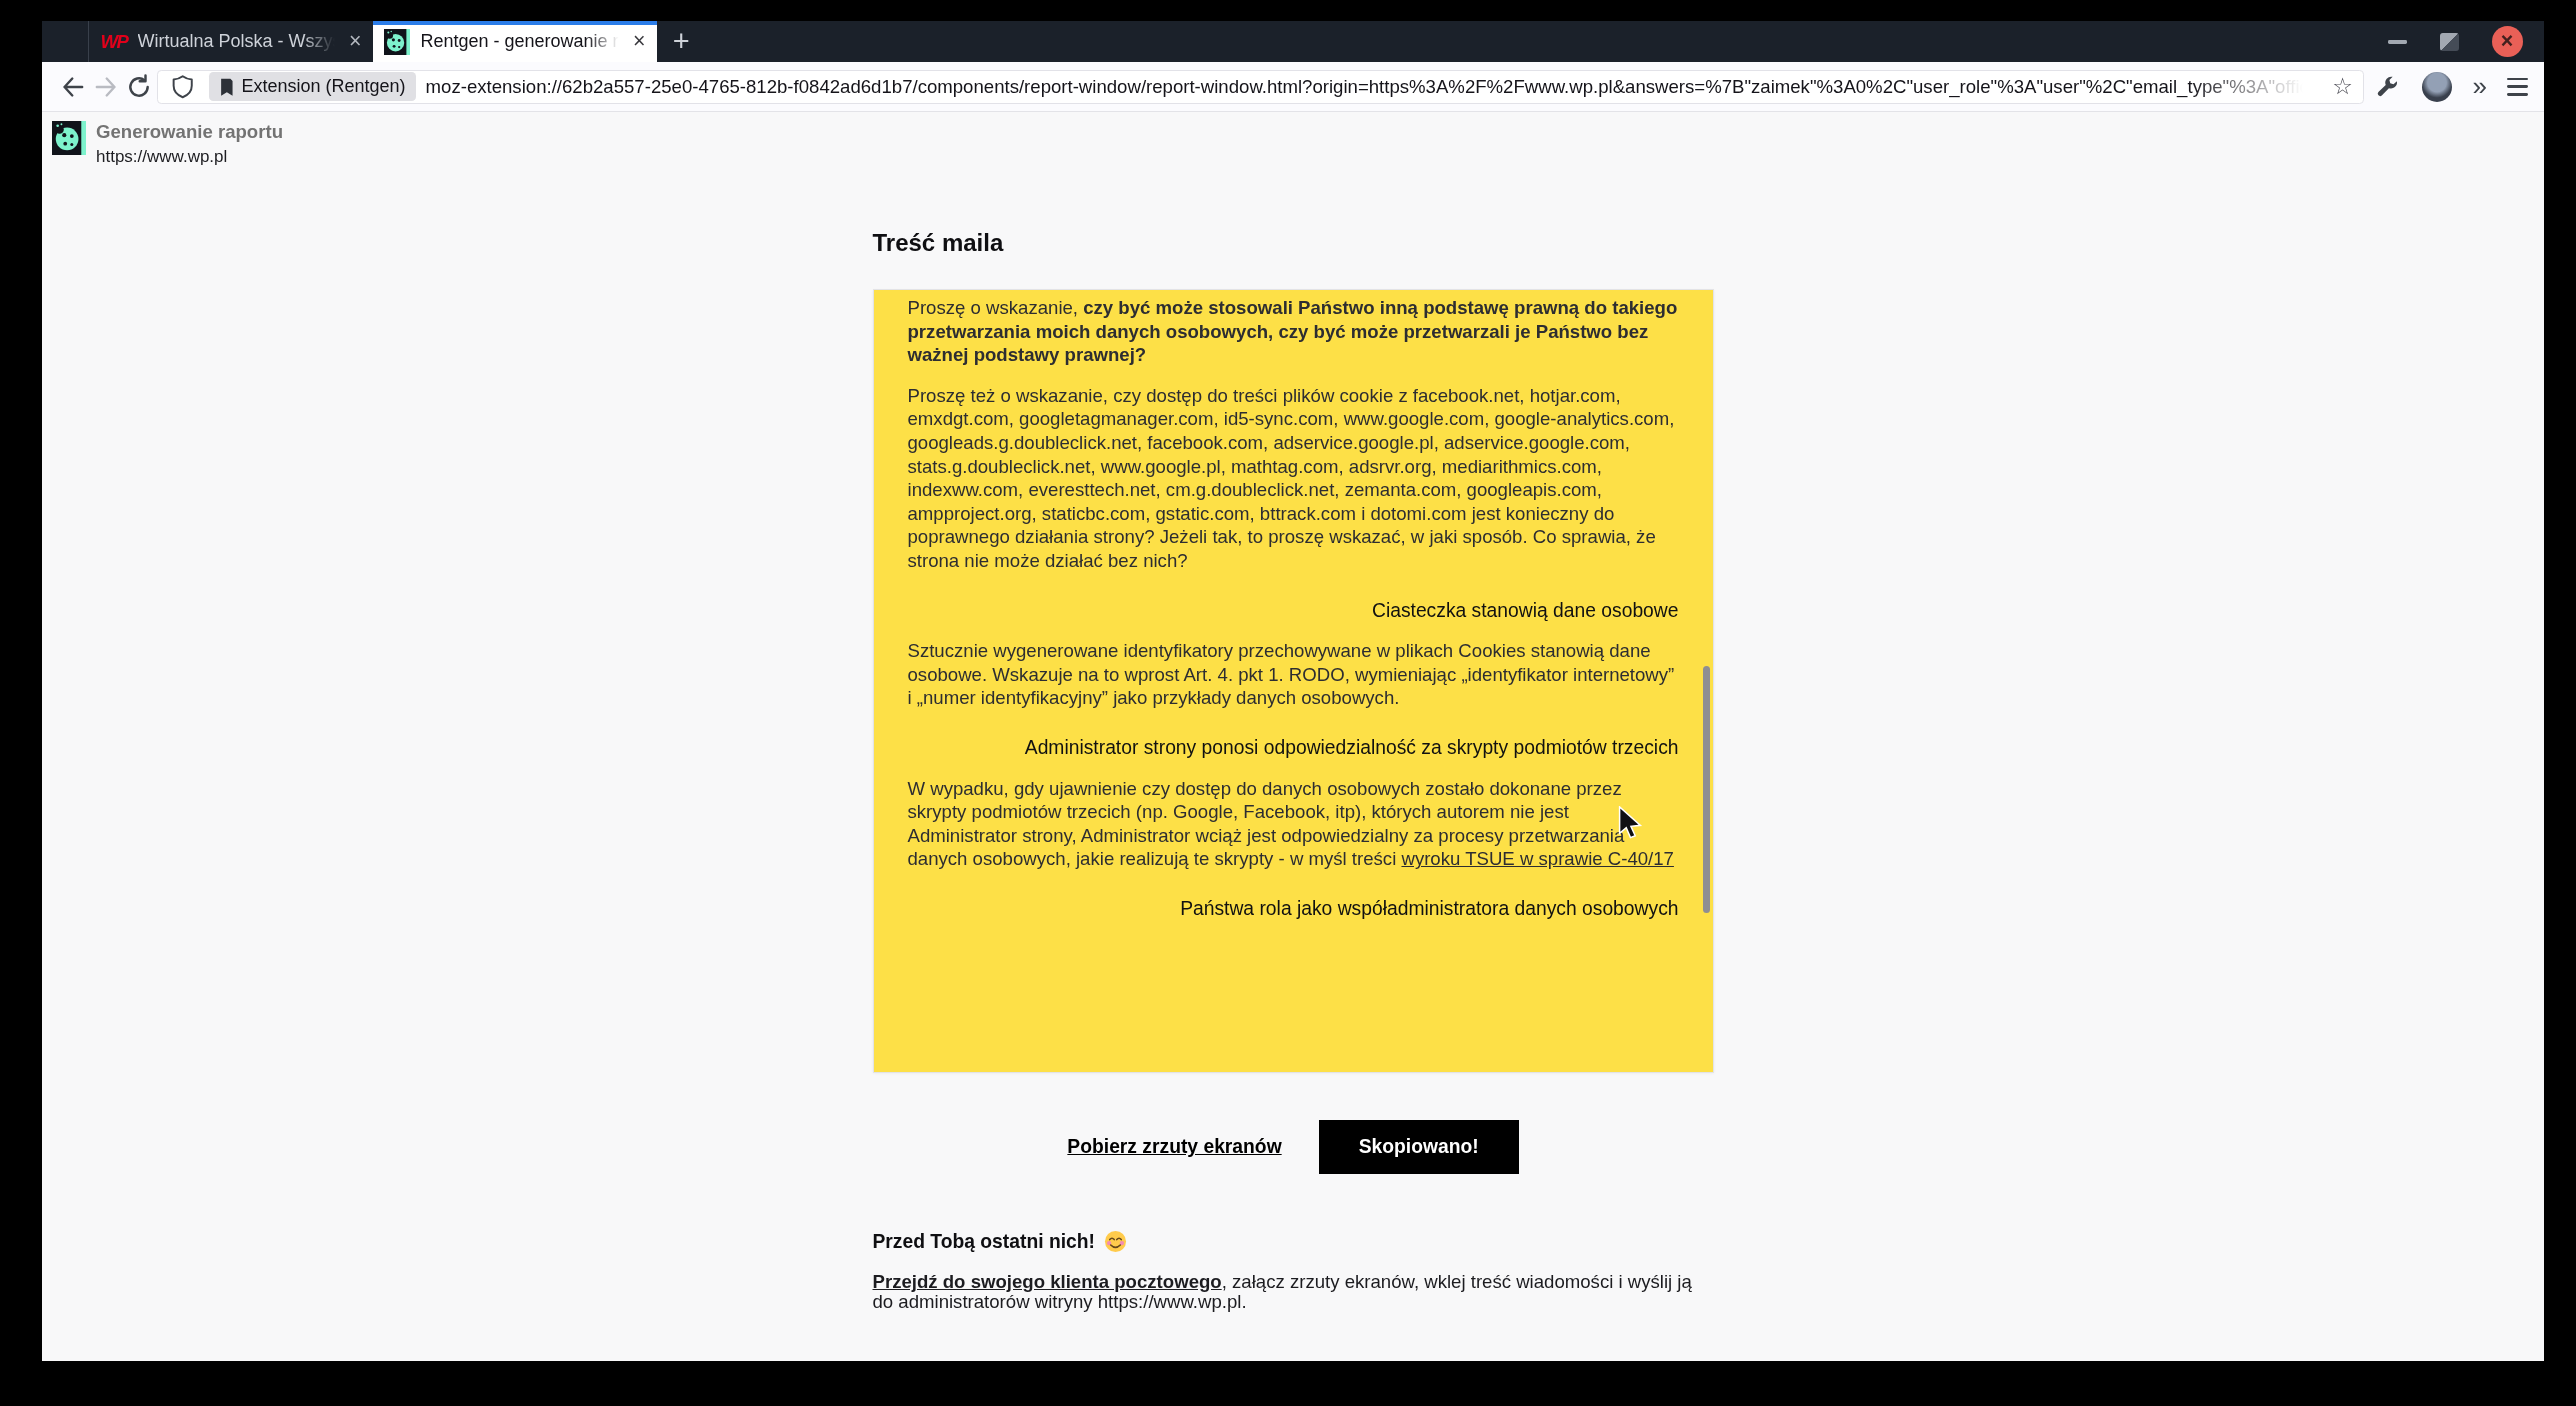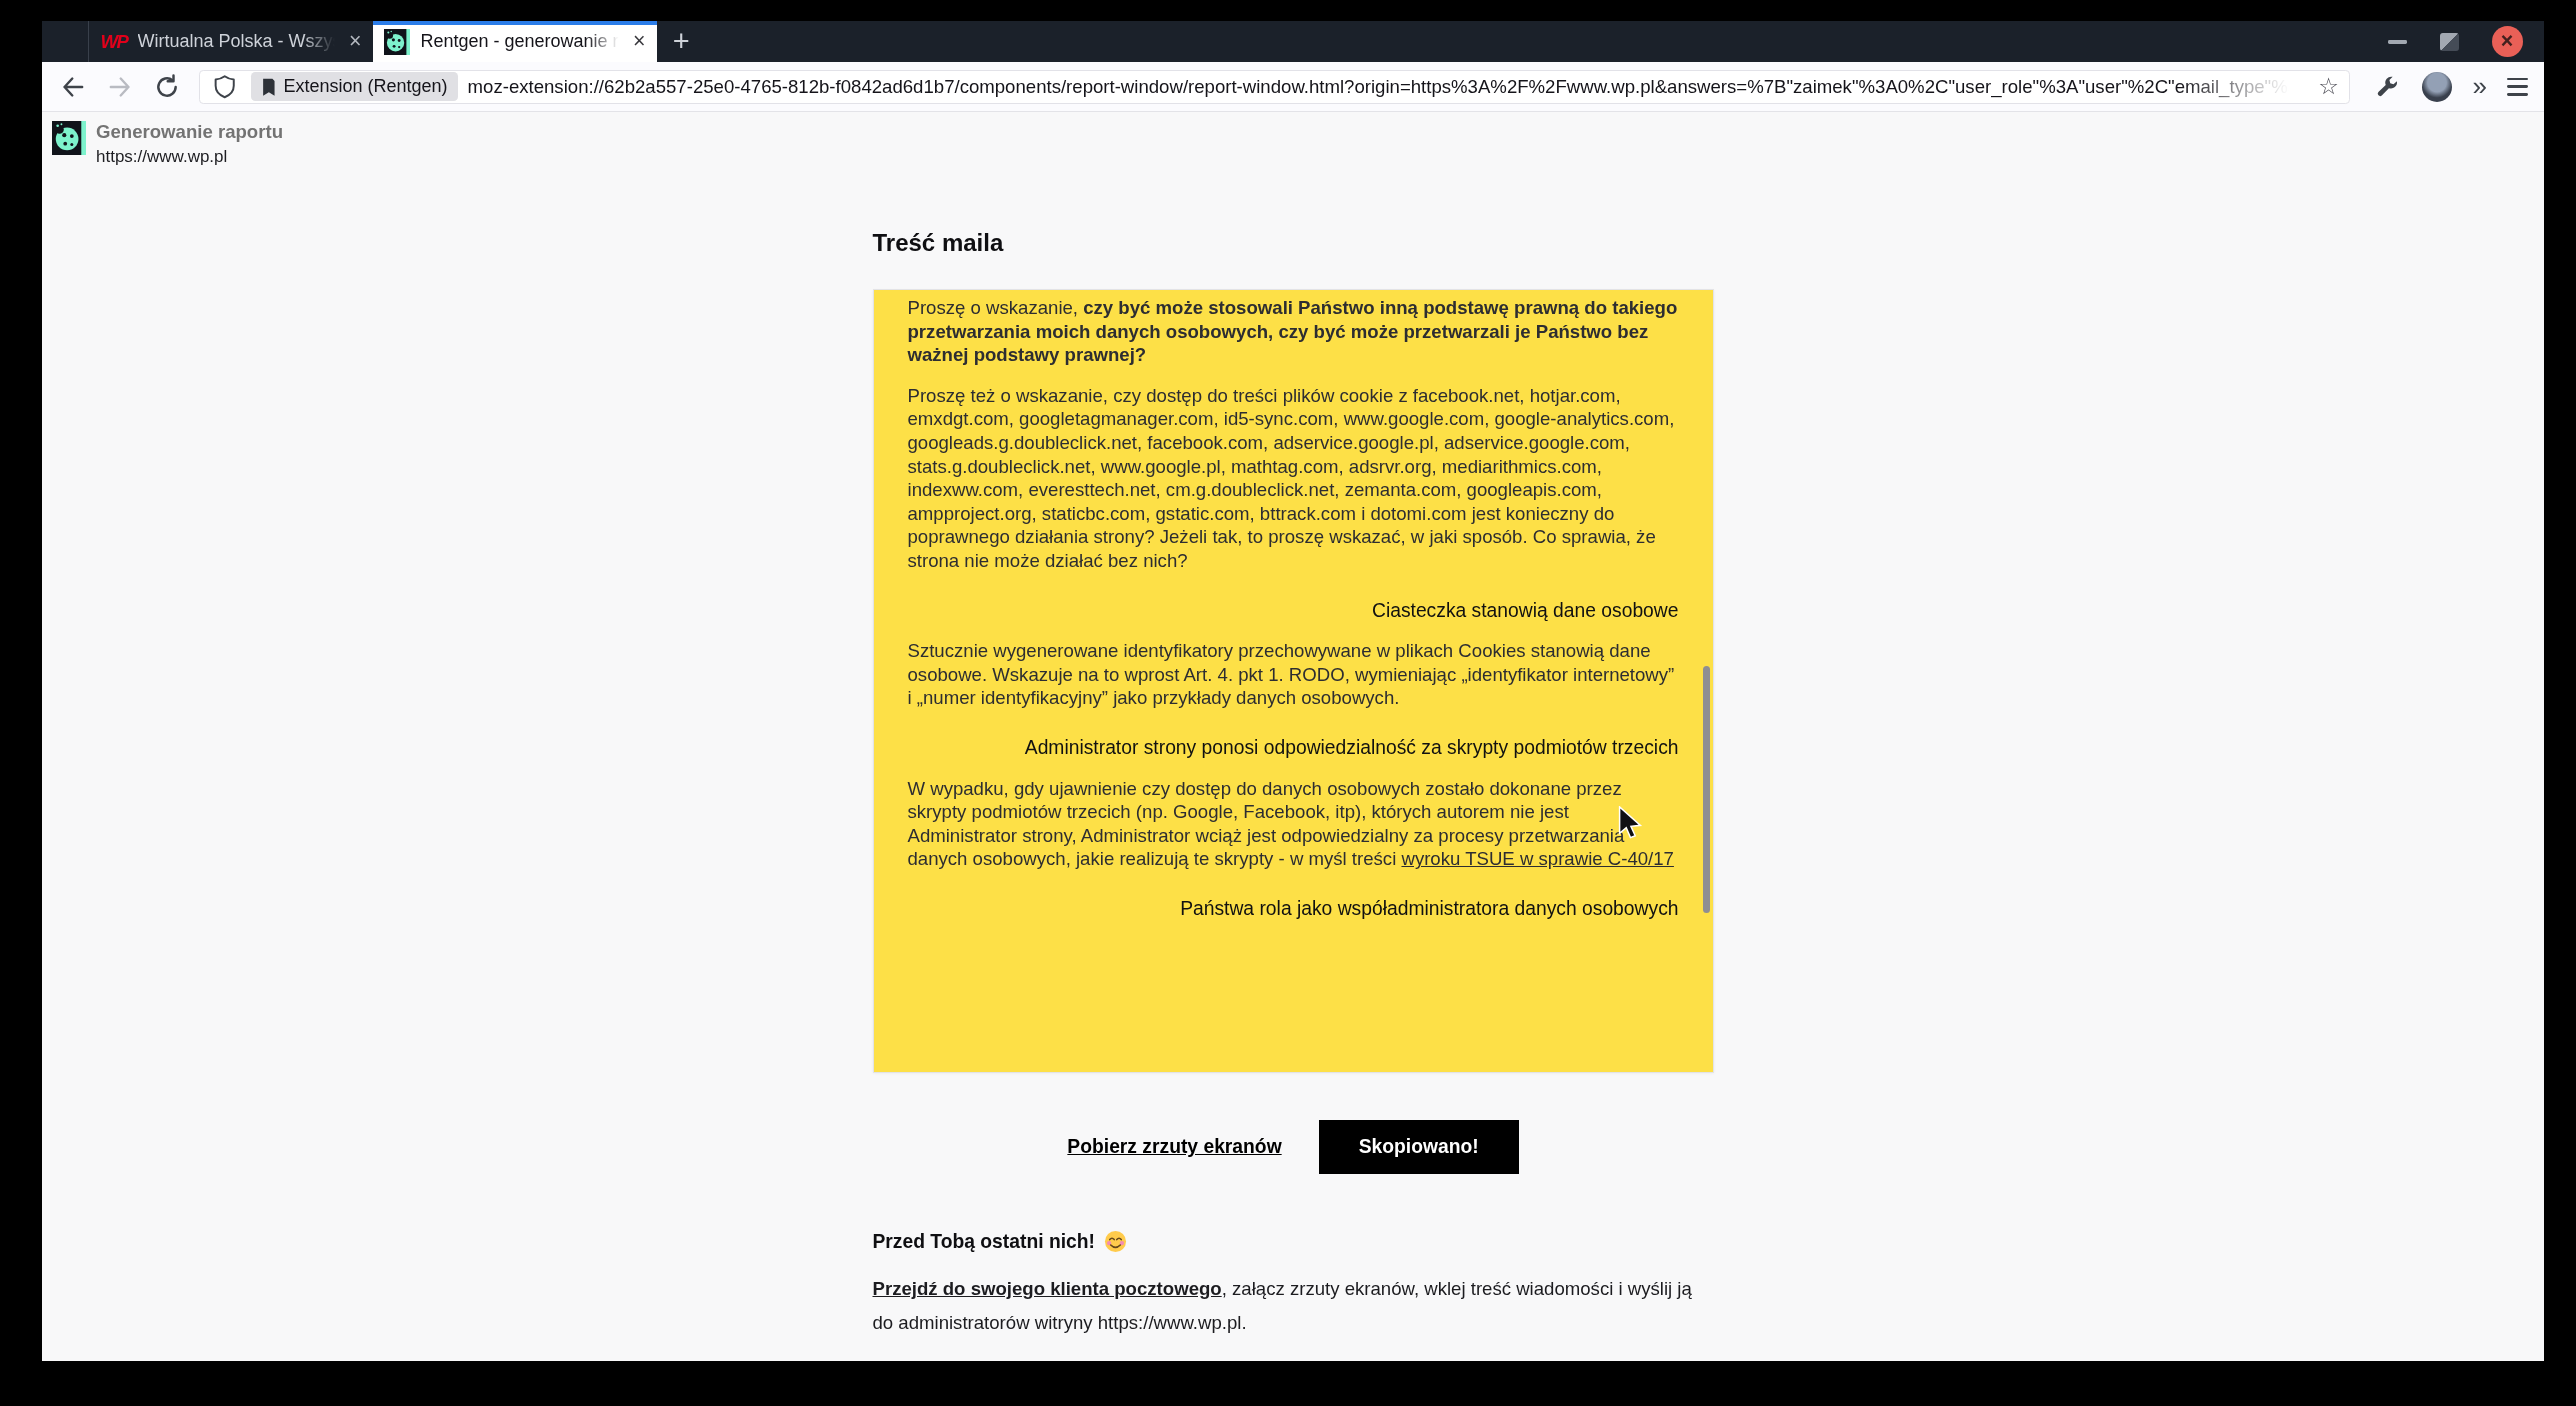--- a/index.html
+++ b/index.html
@@ -25,21 +25,21 @@
   .newtab-btn { color:#ced2d9; font-size:29px; display:flex; align-items:center; padding:0 15.7px; }
   .winctl { margin-left:auto; display:flex; align-items:center; gap:33px; padding-right:21.4px; }
   .ctl-min { width:18.6px; height:3.6px; background:#a2a8b1; border-radius:1.4px; }
   .ctl-max { width:18.6px; height:18.6px; border-radius:2.9px;
              background:linear-gradient(135deg,#a2a8b1 0 50%,#454c57 50% 100%); }
   .ctl-close { width:31px; height:31px; border-radius:50%; background:#e96057; color:#44201e;
                font-size:21.4px; font-weight:700; display:flex; align-items:center; justify-content:center; }
 
   
   .toolbar { height:50px; background:#fbfbfe; border-bottom:1.4px solid #e3e3e8;
-             display:flex; align-items:center; padding:0 15.7px; gap:16px; }
+             display:flex; align-items:center; padding:0 15.7px; gap:2px; }
   .nav-icon { width:31px; height:31px; display:flex; align-items:center; justify-content:center; }
   .urlfield { flex:1; height:34px; background:#fff; border:0.7px solid #e2e2e8; border-radius:4.3px;
               display:flex; align-items:center; padding:0 10px; gap:10px; min-width:0; }
   .chip { background:#e0e0e4; border-radius:4.3px; height:29px; display:flex; align-items:center;
           gap:7.1px; padding:0 10px; font-size:18px; color:#15141a; white-space:nowrap; }
   .url-text { flex:1; font-size:18.6px; color:#15141a; white-space:nowrap; overflow:hidden; min-width:0;
               -webkit-mask-image:linear-gradient(90deg,#000 93%,transparent 99%);
               mask-image:linear-gradient(90deg,#000 93%,transparent 99%); }
   .star { font-size:23px; color:#4c4c55; }
   .tool-right { display:flex; align-items:center; gap:20px; padding-left:5.7px; }
@@ -69,21 +69,21 @@
                   background:#8e8e93; border-radius:4.3px; }
 
   .actions { display:flex; justify-content:center; align-items:center; gap:37px; margin-top:47px; }
   .link-btn { font-size:19.3px; font-weight:700; color:#000; text-decoration:underline; background:none; border:none;
               font-family:inherit; }
   .primary-btn { background:#000; color:#fff; border:none; height:54px; padding:0 40px;
                  font-size:19.3px; font-weight:700; font-family:inherit; display:flex; align-items:center; }
 
   .footer { margin-top:56px; }
   .footer-title { font-size:19.3px; font-weight:700; color:#0f0f12; display:flex; align-items:center; gap:8.6px; }
-  .footer-p { margin-top:18.6px; font-size:18.6px; line-height:34px; color:#1c1c20; width:829px; }
+  .footer-p { margin-top:18.6px; font-size:18.6px; line-height:20px; color:#1c1c20; width:829px; }
   .footer-link { font-weight:700; text-decoration:underline; color:#1c1c20; }
 
   .cursor { position:absolute; left:1617px; top:806px; }
 </style>
 </head>
 <body>
 
 <div class="window">
 
   <div class="tabbar">

